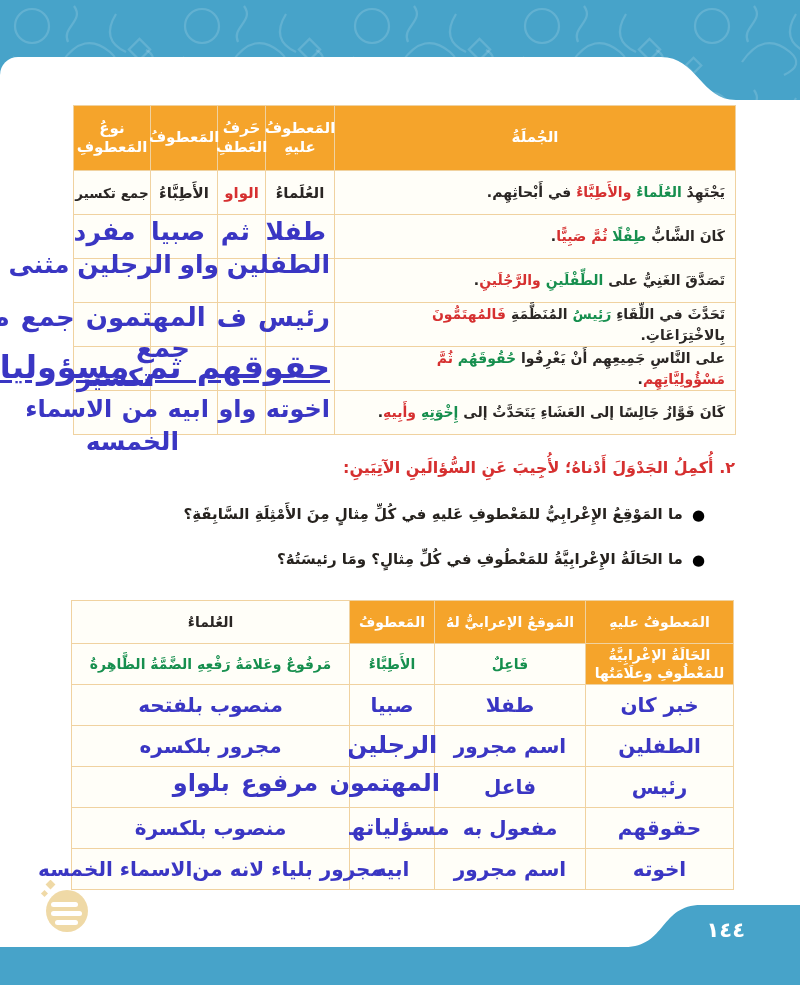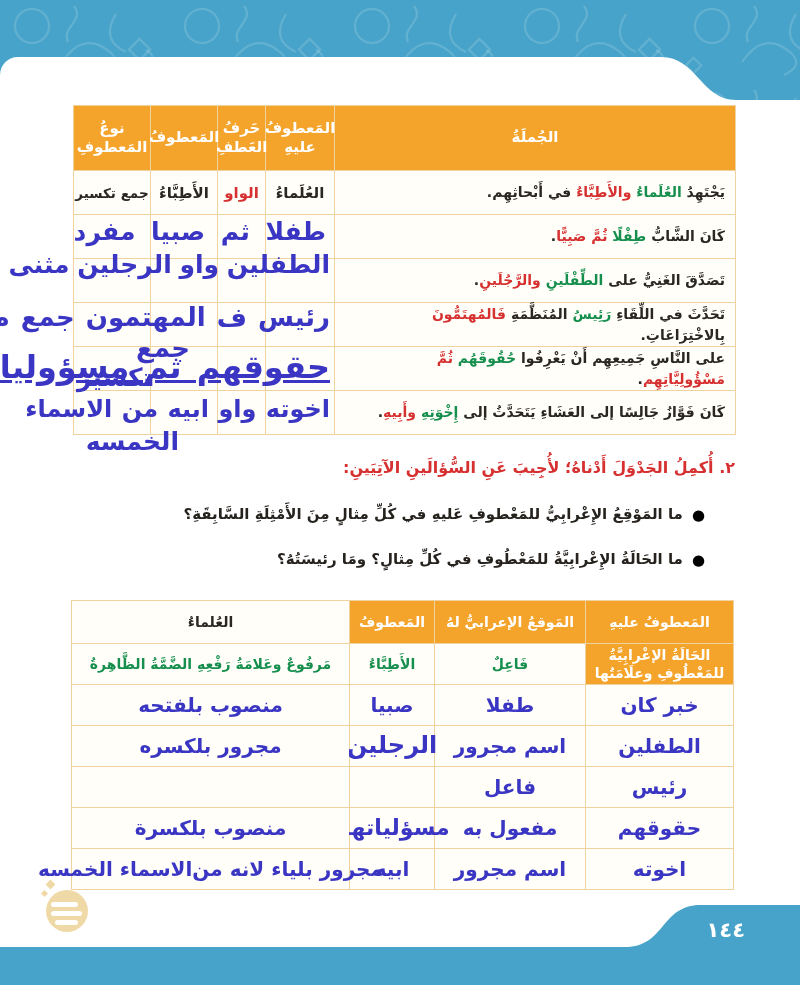--- a/index.html
+++ b/index.html
@@ -176,20 +176,21 @@
 
     <div class="cell hw2">اخوته</div>
     <div class="cell hw2">اسم مجرور</div>
     <div class="cell hw2">ابيه</div>
     <div class="cell hw2 wrapcase">
       <span>مجرور بلياء لانه من</span>
       <span>الاسماء الخمسه</span>
     </div>
   </div>
 
+  <div class="hw" style="right:360px;top:770px;font-size:24px;word-spacing:3px;">المهتمون مرفوع بلواو</div>
 
   <svg class="logo" width="50" height="54" viewBox="0 0 50 54">
     <g fill="#EFD7A2">
       <rect x="7" y="1" width="7" height="7" transform="rotate(45 10.5 4.5)"></rect>
       <rect x="2" y="11" width="5" height="5" transform="rotate(45 4.5 13.5)"></rect>
       <circle cx="27" cy="31" r="21"></circle>
     </g>
     <g fill="#ffffff">
       <rect x="11" y="22" width="27" height="5" rx="2.5"></rect>
       <rect x="11" y="31" width="31" height="5" rx="2.5"></rect>

